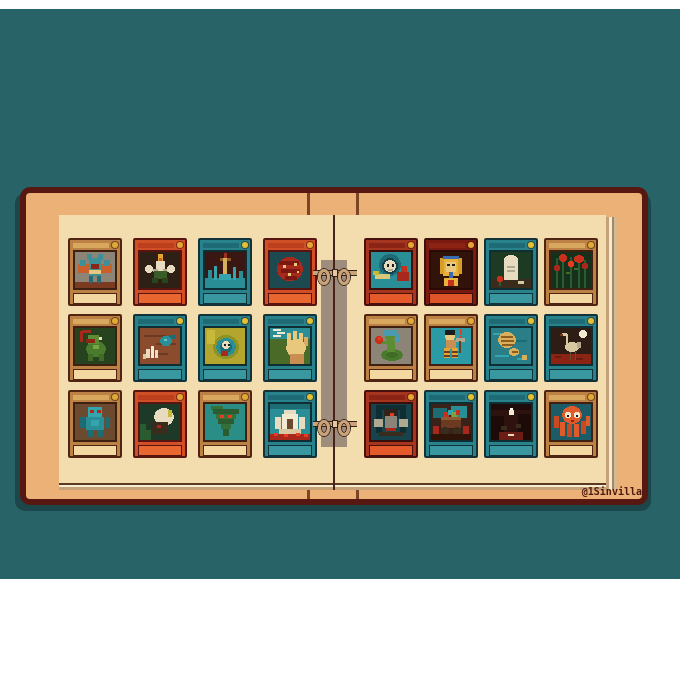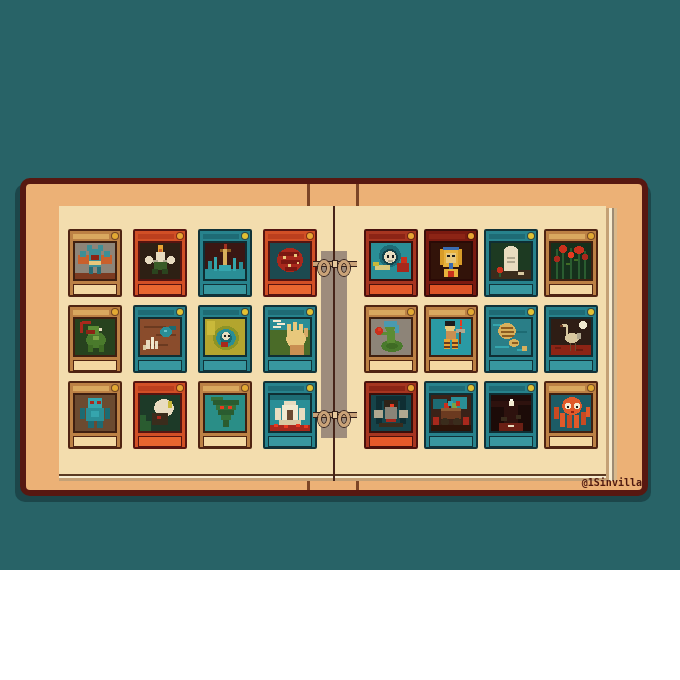--- a/index.html
+++ b/index.html
@@ -1,18 +1,18 @@
 <!DOCTYPE html>
 <html><head>
 <meta charset="utf-8">
 <style>
   html,body{margin:0;padding:0;}
   .stage{position:relative;width:680px;height:570px;overflow:hidden;
          background:var(--bg);font-family:"DejaVu Sans Mono",monospace;
-         image-rendering:pixelated;}
+         image-rendering:pixelated;margin-top:9px;}
   .stage *{position:absolute;box-sizing:border-box;}
   .binder{left:20px;top:178px;width:628px;height:318px;
           border:6px solid var(--binder-border);border-radius:10px;
           background:var(--cover);
           box-shadow:-5px 6px 0 var(--shadow),3px 6px 0 var(--shadow);}
   .crease{width:3px;background:var(--crease);}
   .crease.tl{left:307px;top:184px;height:22px;}
   .crease.tr{left:356px;top:184px;height:22px;}
   .crease.bl{left:307px;top:481px;height:9px;}
   .crease.br{left:356px;top:481px;height:9px;}

